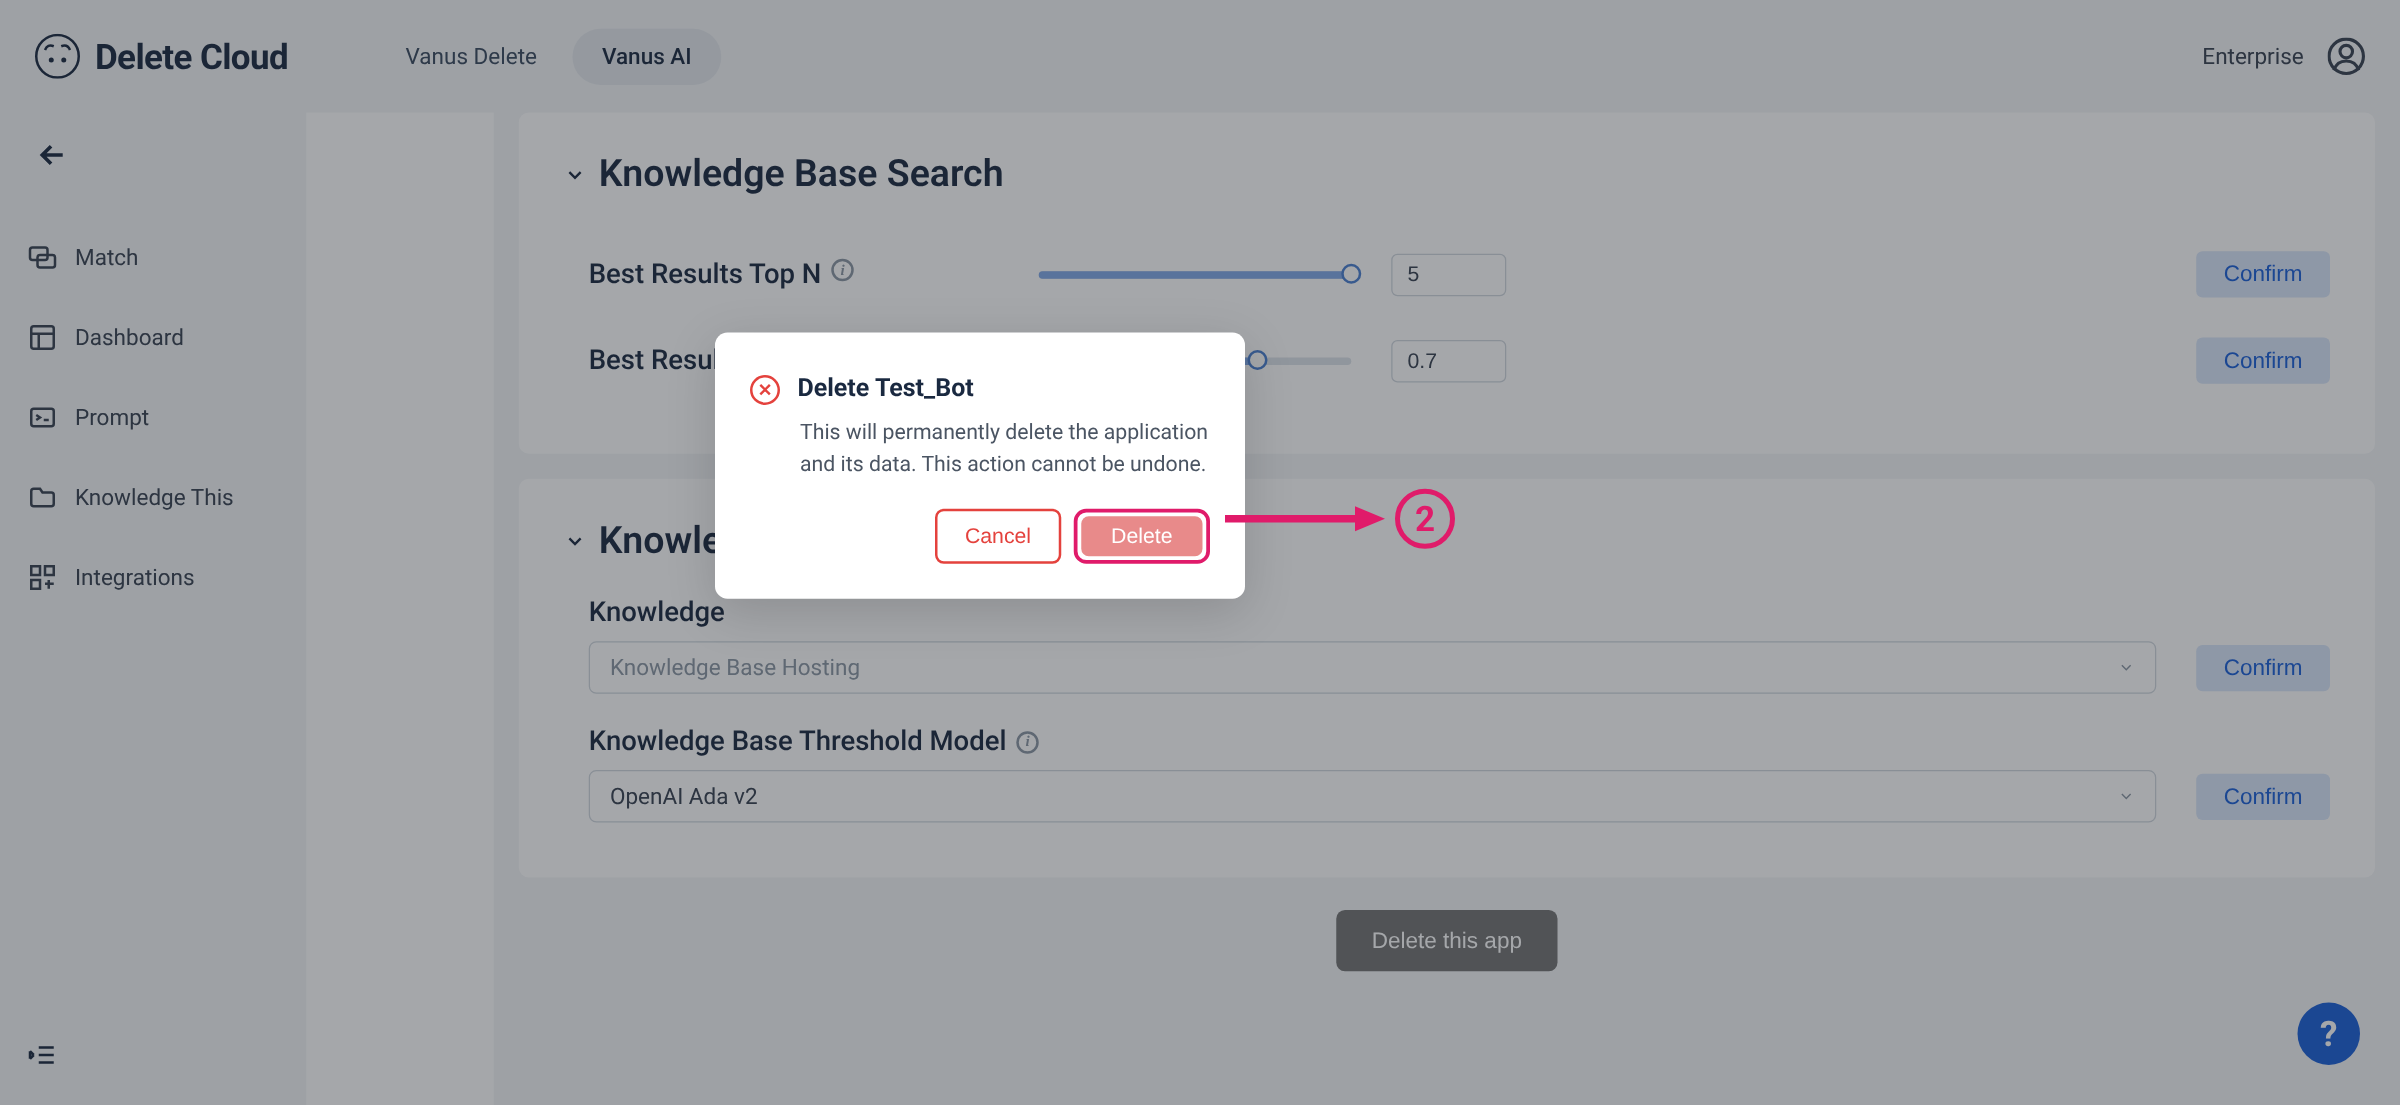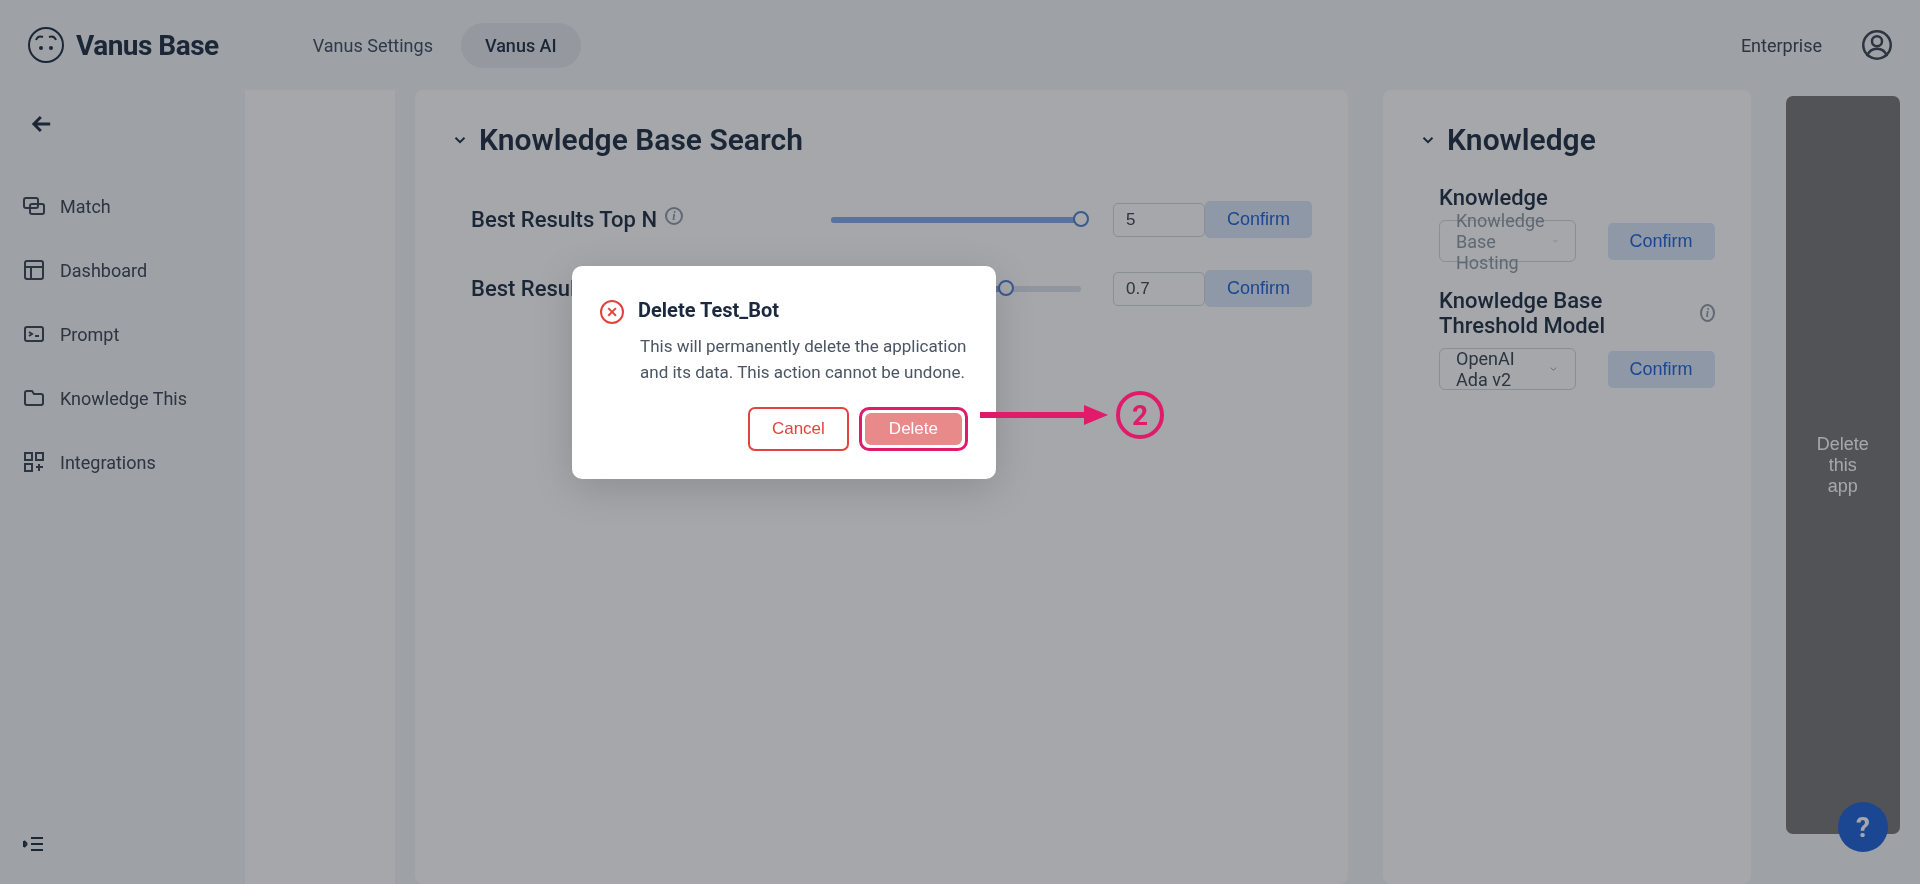--- a/index.html
+++ b/index.html
@@ -6,37 +6,37 @@
 body { font-family: -apple-system, BlinkMacSystemFont, "Segoe UI", Roboto, sans-serif; background: #f3f5f7; width: 1920px; height: 884px; overflow: hidden; position: relative; }
 
 
 .header { height: 90px; display: flex; align-items: center; padding: 0 28px; background: #f3f5f7; }
 .logo-block { display: flex; align-items: center; gap: 12px; }
 .logo-icon { width: 36px; height: 36px; }
 .app-title { font-size: 28px; font-weight: 700; color: #1a2940; letter-spacing: -0.5px; }
 .nav-tabs { display: flex; gap: 4px; margin-left: 70px; }
 .nav-tab { padding: 12px 24px; font-size: 18px; color: #3a4a5f; border-radius: 24px; cursor: pointer; }
 .nav-tab.active { background: #e4e8ed; color: #1a2940; font-weight: 500; }
-.header-right { margin-left: auto; display: flex; align-items: center; gap: 40px; }
+.header-right { margin-left: auto; display: flex; align-items: center; gap: 19px; }
 .enterprise { font-size: 18px; color: #374151; }
 .user-icon { width: 30px; height: 30px; color: #374151; }
 
 
 .sidebar { position: absolute; left: 0; top: 90px; width: 245px; height: 794px; background: #f3f5f7; display: flex; flex-direction: column; }
 .back-btn { padding: 20px 28px 32px; }
 .back-arrow { width: 28px; height: 28px; color: #1a2940; }
 .sidebar-item { display: flex; align-items: center; gap: 14px; padding: 20px 22px; font-size: 18px; color: #374151; cursor: pointer; }
 .sidebar-item.active { background: #1a5fd8; color: #fff; font-weight: 600; }
 .sidebar-icon { width: 24px; height: 24px; flex-shrink: 0; }
 .sidebar-bottom { margin-top: auto; padding: 24px 22px; }
 
 
 .main { position: absolute; left: 245px; top: 90px; right: 0; bottom: 0; display: flex; gap: 20px; padding-right: 20px; }
 .side-panel { width: 150px; background: #fff; border-radius: 0 0 0 0; }
-.content-panel { flex: 1; display: flex; flex-direction: row; gap: 35px; }
+.content-panel { flex: 1; display: flex; flex-direction: column; gap: 20px; }
 
 .card { background: #fff; border-radius: 8px; padding: 32px 36px 40px; }
 .section-header { display: flex; align-items: center; gap: 10px; margin-bottom: 28px; }
 .chevron { width: 18px; height: 18px; color: #1a2940; }
 .section-title { font-size: 30px; font-weight: 600; color: #1a2940; }
 
 .setting-row { display: flex; align-items: center; padding: 16px 0 16px 20px; }
 .setting-label { font-size: 22px; color: #1a2940; font-weight: 500; min-width: 340px; display: flex; align-items: flex-start; gap: 8px; }
 .info-icon { display: inline-flex; width: 18px; height: 18px; border: 2px solid #8a96a3; border-radius: 50%; align-items: center; justify-content: center; font-size: 12px; color: #8a96a3; font-weight: 600; font-style: italic; font-family: serif; }
 
@@ -80,24 +80,24 @@
 <body>
 
 <div class="header">
   <div class="logo-block">
     <svg class="logo-icon" viewBox="0 0 36 36">
       <circle cx="18" cy="18" r="17" fill="none" stroke="#1a2940" stroke-width="2"></circle>
       <circle cx="13" cy="21" r="2" fill="#1a2940"></circle>
       <circle cx="23" cy="21" r="2" fill="#1a2940"></circle>
       <path d="M8 13 Q10 8 15 10 M28 13 Q26 8 21 10" stroke="#1a2940" stroke-width="2" fill="none"></path>
     </svg>
-    <span class="app-title">Vanus Base</span>
+    <span class="app-title">Delete Cloud</span>
   </div>
   <div class="nav-tabs">
-    <div class="nav-tab">Vanus Settings</div>
+    <div class="nav-tab">Vanus Delete</div>
     <div class="nav-tab active">Vanus AI</div>
   </div>
   <div class="header-right">
     <span class="enterprise">Enterprise</span>
     <svg class="user-icon" viewBox="0 0 24 24" fill="none" stroke="currentColor" stroke-width="2">
       <circle cx="12" cy="12" r="11"></circle>
         <circle cx="12" cy="9" r="4"></circle>
         <path d="M4 21 Q6 15 12 15 Q18 15 20 21"></path>
     </svg>
   </div>

